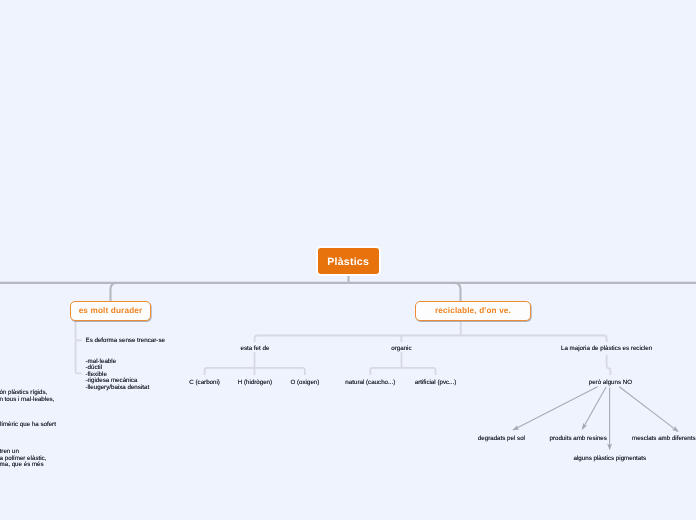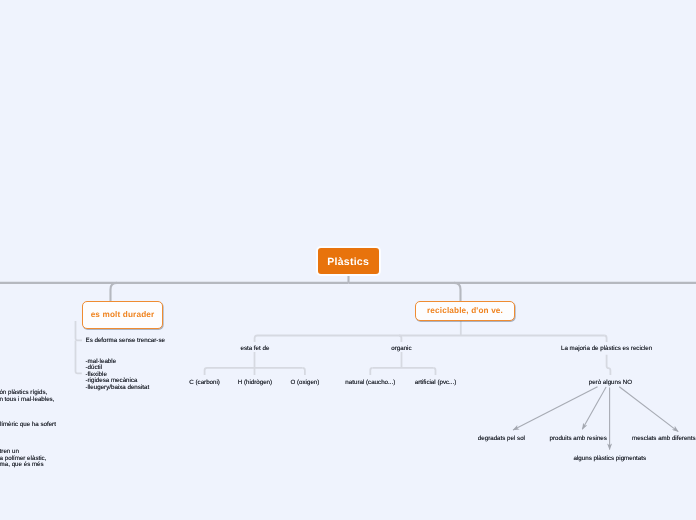--- a/index.html
+++ b/index.html
@@ -68,23 +68,23 @@
     <g fill="none" stroke="#a7abb4" stroke-width="1.1" marker-end="url(#ah)">
       <path d="M597.5,386.8 L513,430.1"></path>
       <path d="M606.1,387.1 L582.3,429.3"></path>
       <path d="M609.6,387.5 L609.6,449.6"></path>
       <path d="M619.3,386.7 L678.2,431.6"></path>
     </g>
   </svg>
 
   <div class="node root-node" style="left:315.7px;top:245.7px;width:65px;height:30.4px;">Plàstics</div>
 
-  <div class="node lvl1-node" style="left:82px;top:301px;width:81px;height:28px;">es molt durader</div>
+  <div class="node lvl1-node" style="left:70px;top:301px;width:81px;height:20px;">es molt durader</div>
 
-  <div class="node lvl1-node" style="left:415px;top:301px;width:100px;height:20px;">reciclable, d'on ve.</div>
+  <div class="node lvl1-node" style="left:415px;top:301px;width:116px;height:20px;">reciclable, d'on ve.</div>
 
   <div class="lbl" style="left:85.5px;top:337.6px;">Es deforma sense trencar-se</div>
   <div class="lbl" style="left:85.5px;top:358.8px;">-mal·leable
 -dúctil
 -flexible
 -rigidesa mecànica
 -lleugery/baixa densitat</div>
 
   <div class="lbl" style="left:-0.6px;top:390.3px;">ón plàstics rígids,
 n tous i mal·leables,</div>

